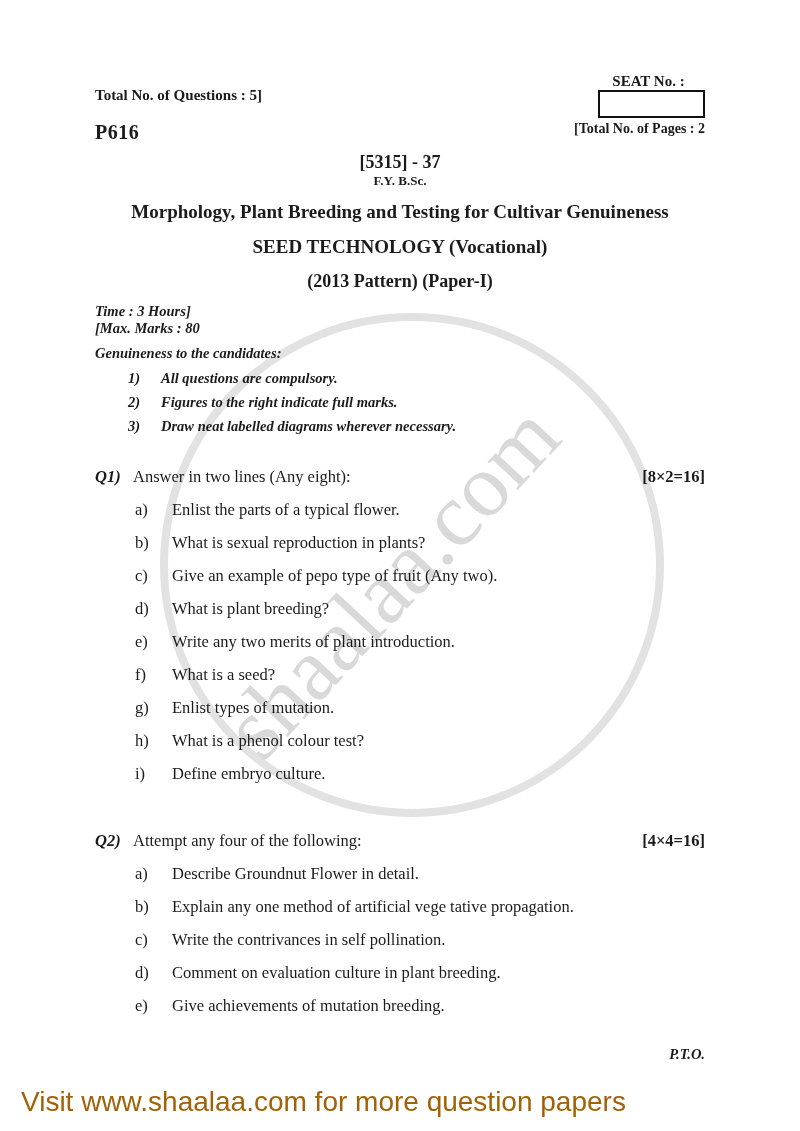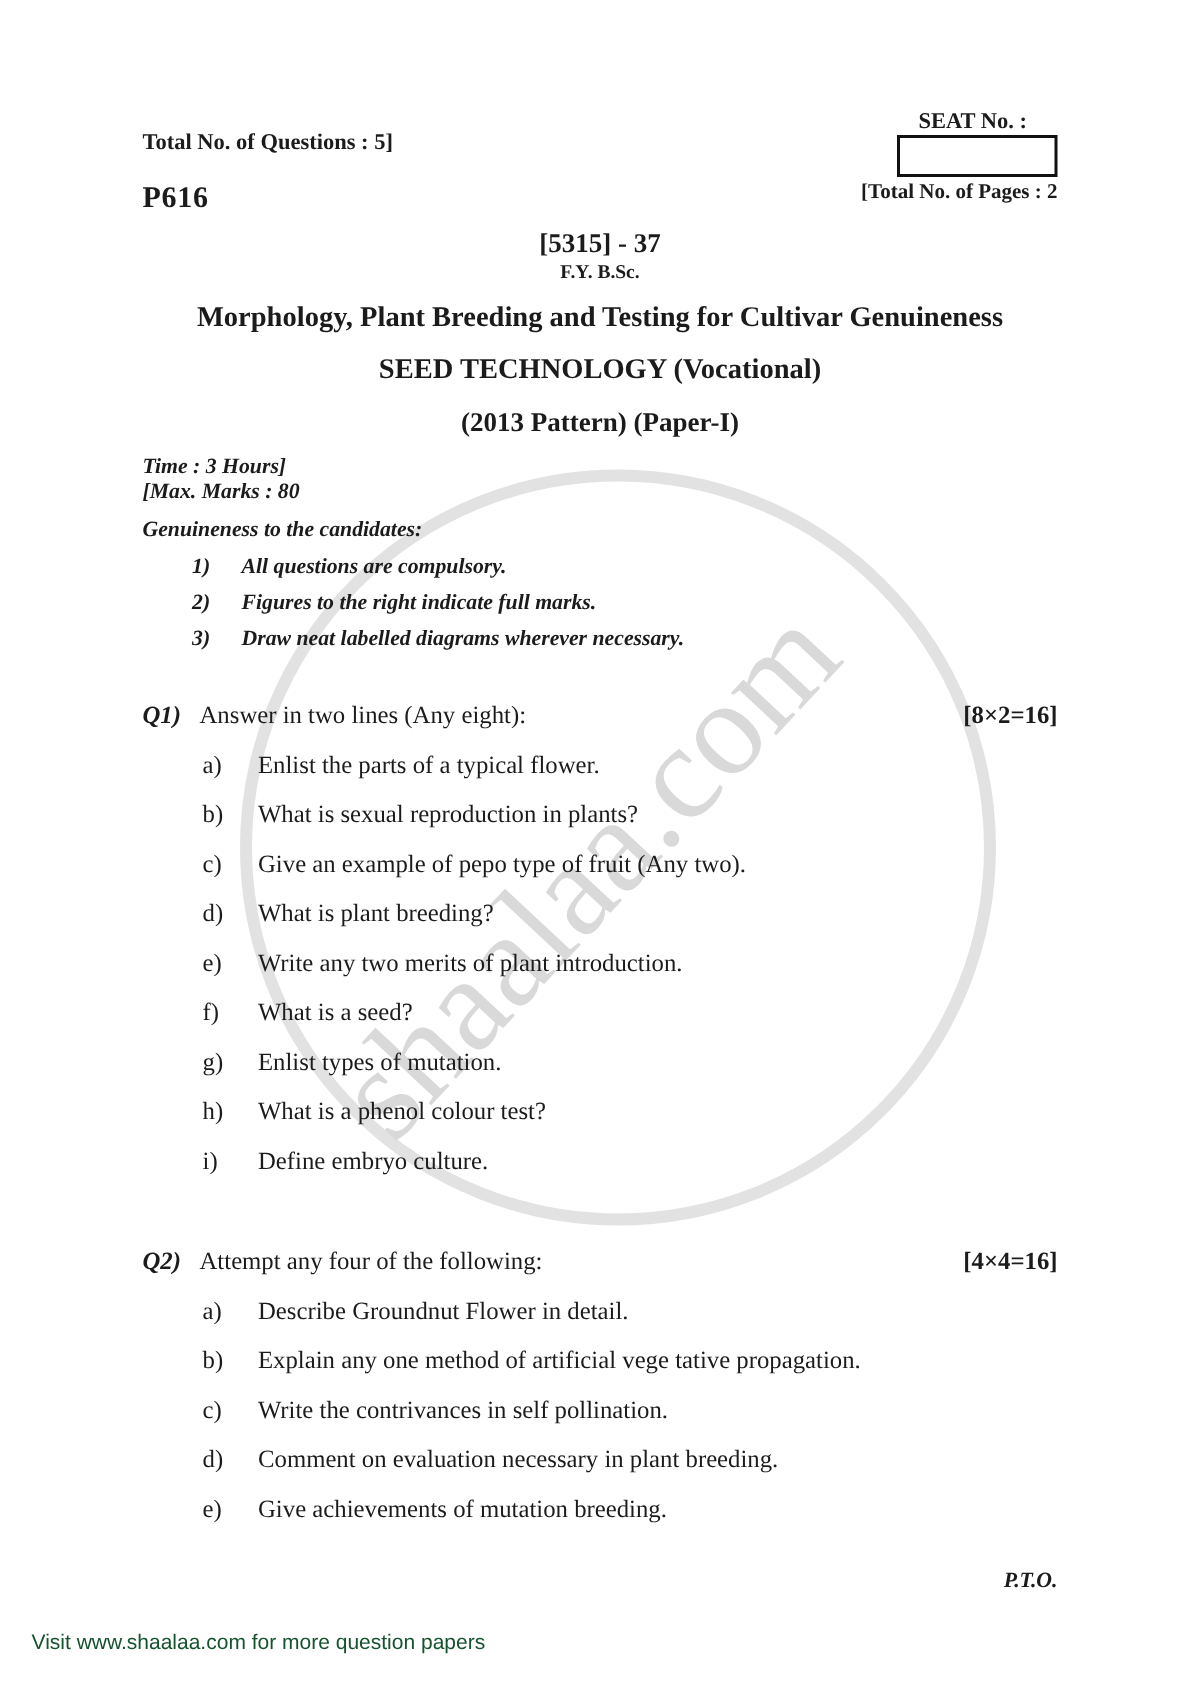--- a/index.html
+++ b/index.html
@@ -96,22 +96,22 @@
     text-align: right;
     font-weight: bold; font-style: italic;
     font-size: 14.5px;
   }
   .footer-note {
     position: absolute;
     left: 21px;
     top: 1086px;
     z-index: 2;
     font-family: "Liberation Sans", sans-serif;
-    font-size: 14px;
-    color: #14532d;
+    font-size: 28px;
+    color: #a16207;
   }
 </style>
 </head>
 <body>
 
 <div class="page">
 
   <svg class="watermark" width="800" height="1131" viewBox="0 0 800 1131">
     <circle cx="412" cy="565" r="248" fill="none" stroke="#e2e2e2" stroke-width="8"></circle>
     <text transform="translate(398,588) rotate(-47)" text-anchor="middle" dominant-baseline="middle" font-family="Liberation Serif, serif" font-size="90" fill="#d9d9d9">shaalaa.com</text>
@@ -212,21 +212,21 @@
     <div class="item-row">
       <span class="item-letter">b)</span>
       <span>Explain any one method of artificial vege tative propagation.</span>
     </div>
     <div class="item-row">
       <span class="item-letter">c)</span>
       <span>Write the contrivances in self pollination.</span>
     </div>
     <div class="item-row">
       <span class="item-letter">d)</span>
-      <span>Comment on evaluation necessary in plant breeding.</span>
+      <span>Comment on evaluation culture in plant breeding.</span>
     </div>
     <div class="item-row">
       <span class="item-letter">e)</span>
       <span>Give achievements of mutation breeding.</span>
     </div>
 
     <div class="pto">P.T.O.</div>
 
   </div>
 

